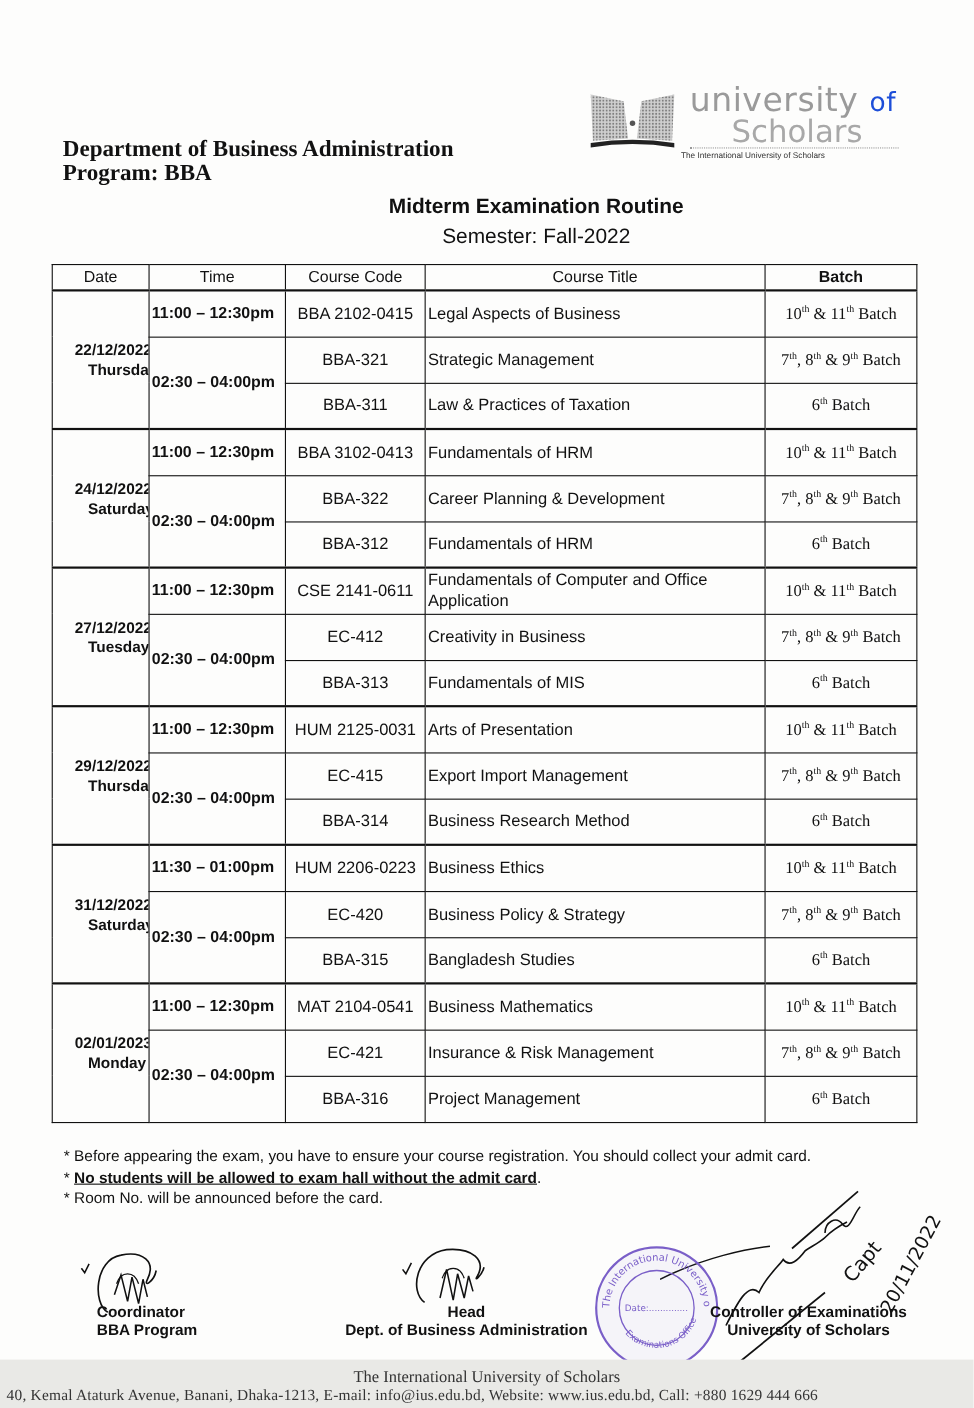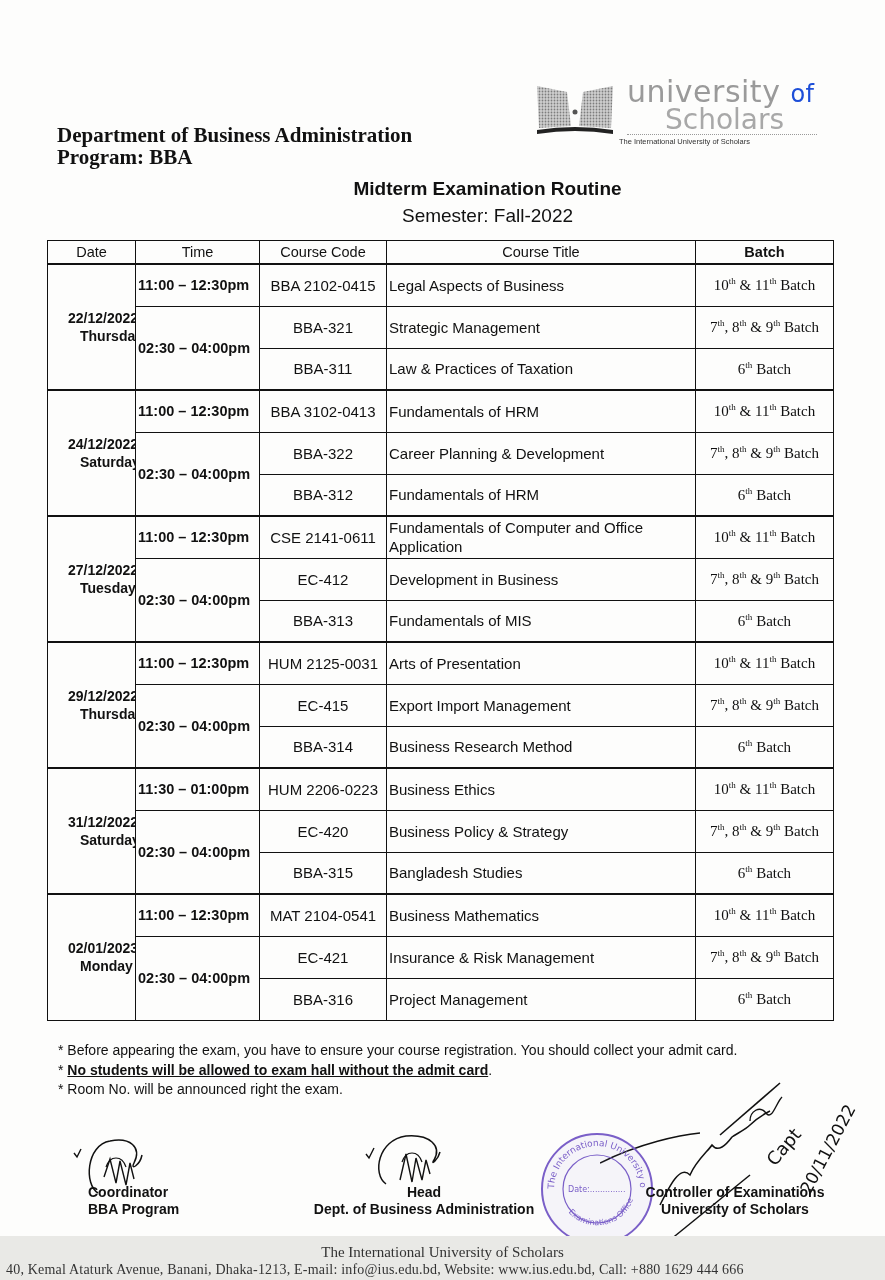--- a/index.html
+++ b/index.html
@@ -166,21 +166,21 @@
           <span class="day">Tuesday</span>
         </td>
         <td class="time" rowspan="1">11:00 – 12:30pm</td>
         <td class="code">CSE 2141-0611</td>
         <td class="ctitle">Fundamentals of Computer and Office Application</td>
         <td class="batch"><span>10</span><sup>th</sup><span> &amp; 11</span><sup>th</sup><span> Batch</span></td>
       </tr>
       <tr class="r">
         <td class="time" rowspan="2">02:30 – 04:00pm</td>
         <td class="code">EC-412</td>
-        <td class="ctitle">Development in Business</td>
+        <td class="ctitle">Creativity in Business</td>
         <td class="batch"><span>7</span><sup>th</sup><span>, 8</span><sup>th</sup><span> &amp; 9</span><sup>th</sup><span> Batch</span></td>
       </tr>
       <tr class="r">
         <td class="code">BBA-313</td>
         <td class="ctitle">Fundamentals of MIS</td>
         <td class="batch"><span>6</span><sup>th</sup><span> Batch</span></td>
       </tr>
       <tr class="r day-first">
         <td class="date" rowspan="3">
           <span>29/12/2022</span>
@@ -243,21 +243,21 @@
         <td class="code">BBA-316</td>
         <td class="ctitle">Project Management</td>
         <td class="batch"><span>6</span><sup>th</sup><span> Batch</span></td>
       </tr>
     </tbody>
 </table>
 
 <div id="notes" class="abs">
   <div>* Before appearing the exam, you have to ensure your course registration. You should collect your admit card.</div>
   <div><span>*  </span><span class="strong">No students will be allowed to exam hall without the admit card</span><span>.</span></div>
-  <div>* Room No. will be announced right the exam.</div>
+  <div>* Room No. will be announced before the card.</div>
 </div>
 
 <svg class="sig-scribble" style="left:70px;top:1133px;width:110px;height:70px" viewBox="0 0 110 70">
   <path d="M4 20 L7 24 L11 16" stroke="#111" stroke-width="1.4" fill="none"></path>
   <path d="M28 60 C14 52 16 12 40 8 C60 4 72 14 64 30 C60 38 70 32 72 22" stroke="#111" stroke-width="1.5" fill="none"></path>
   <path d="M34 44 L40 26 L46 50 L50 28 L56 52 L60 30 L64 46" stroke="#111" stroke-width="1.4" fill="none"></path>
   <path d="M36 34 C40 22 52 22 56 34" stroke="#111" stroke-width="1.2" fill="none"></path>
 </svg>
 <svg class="sig-scribble" style="left:360px;top:1130px;width:110px;height:70px" viewBox="0 0 110 70">
   <path d="M6 24 L9 28 L14 18" stroke="#111" stroke-width="1.4" fill="none"></path>

